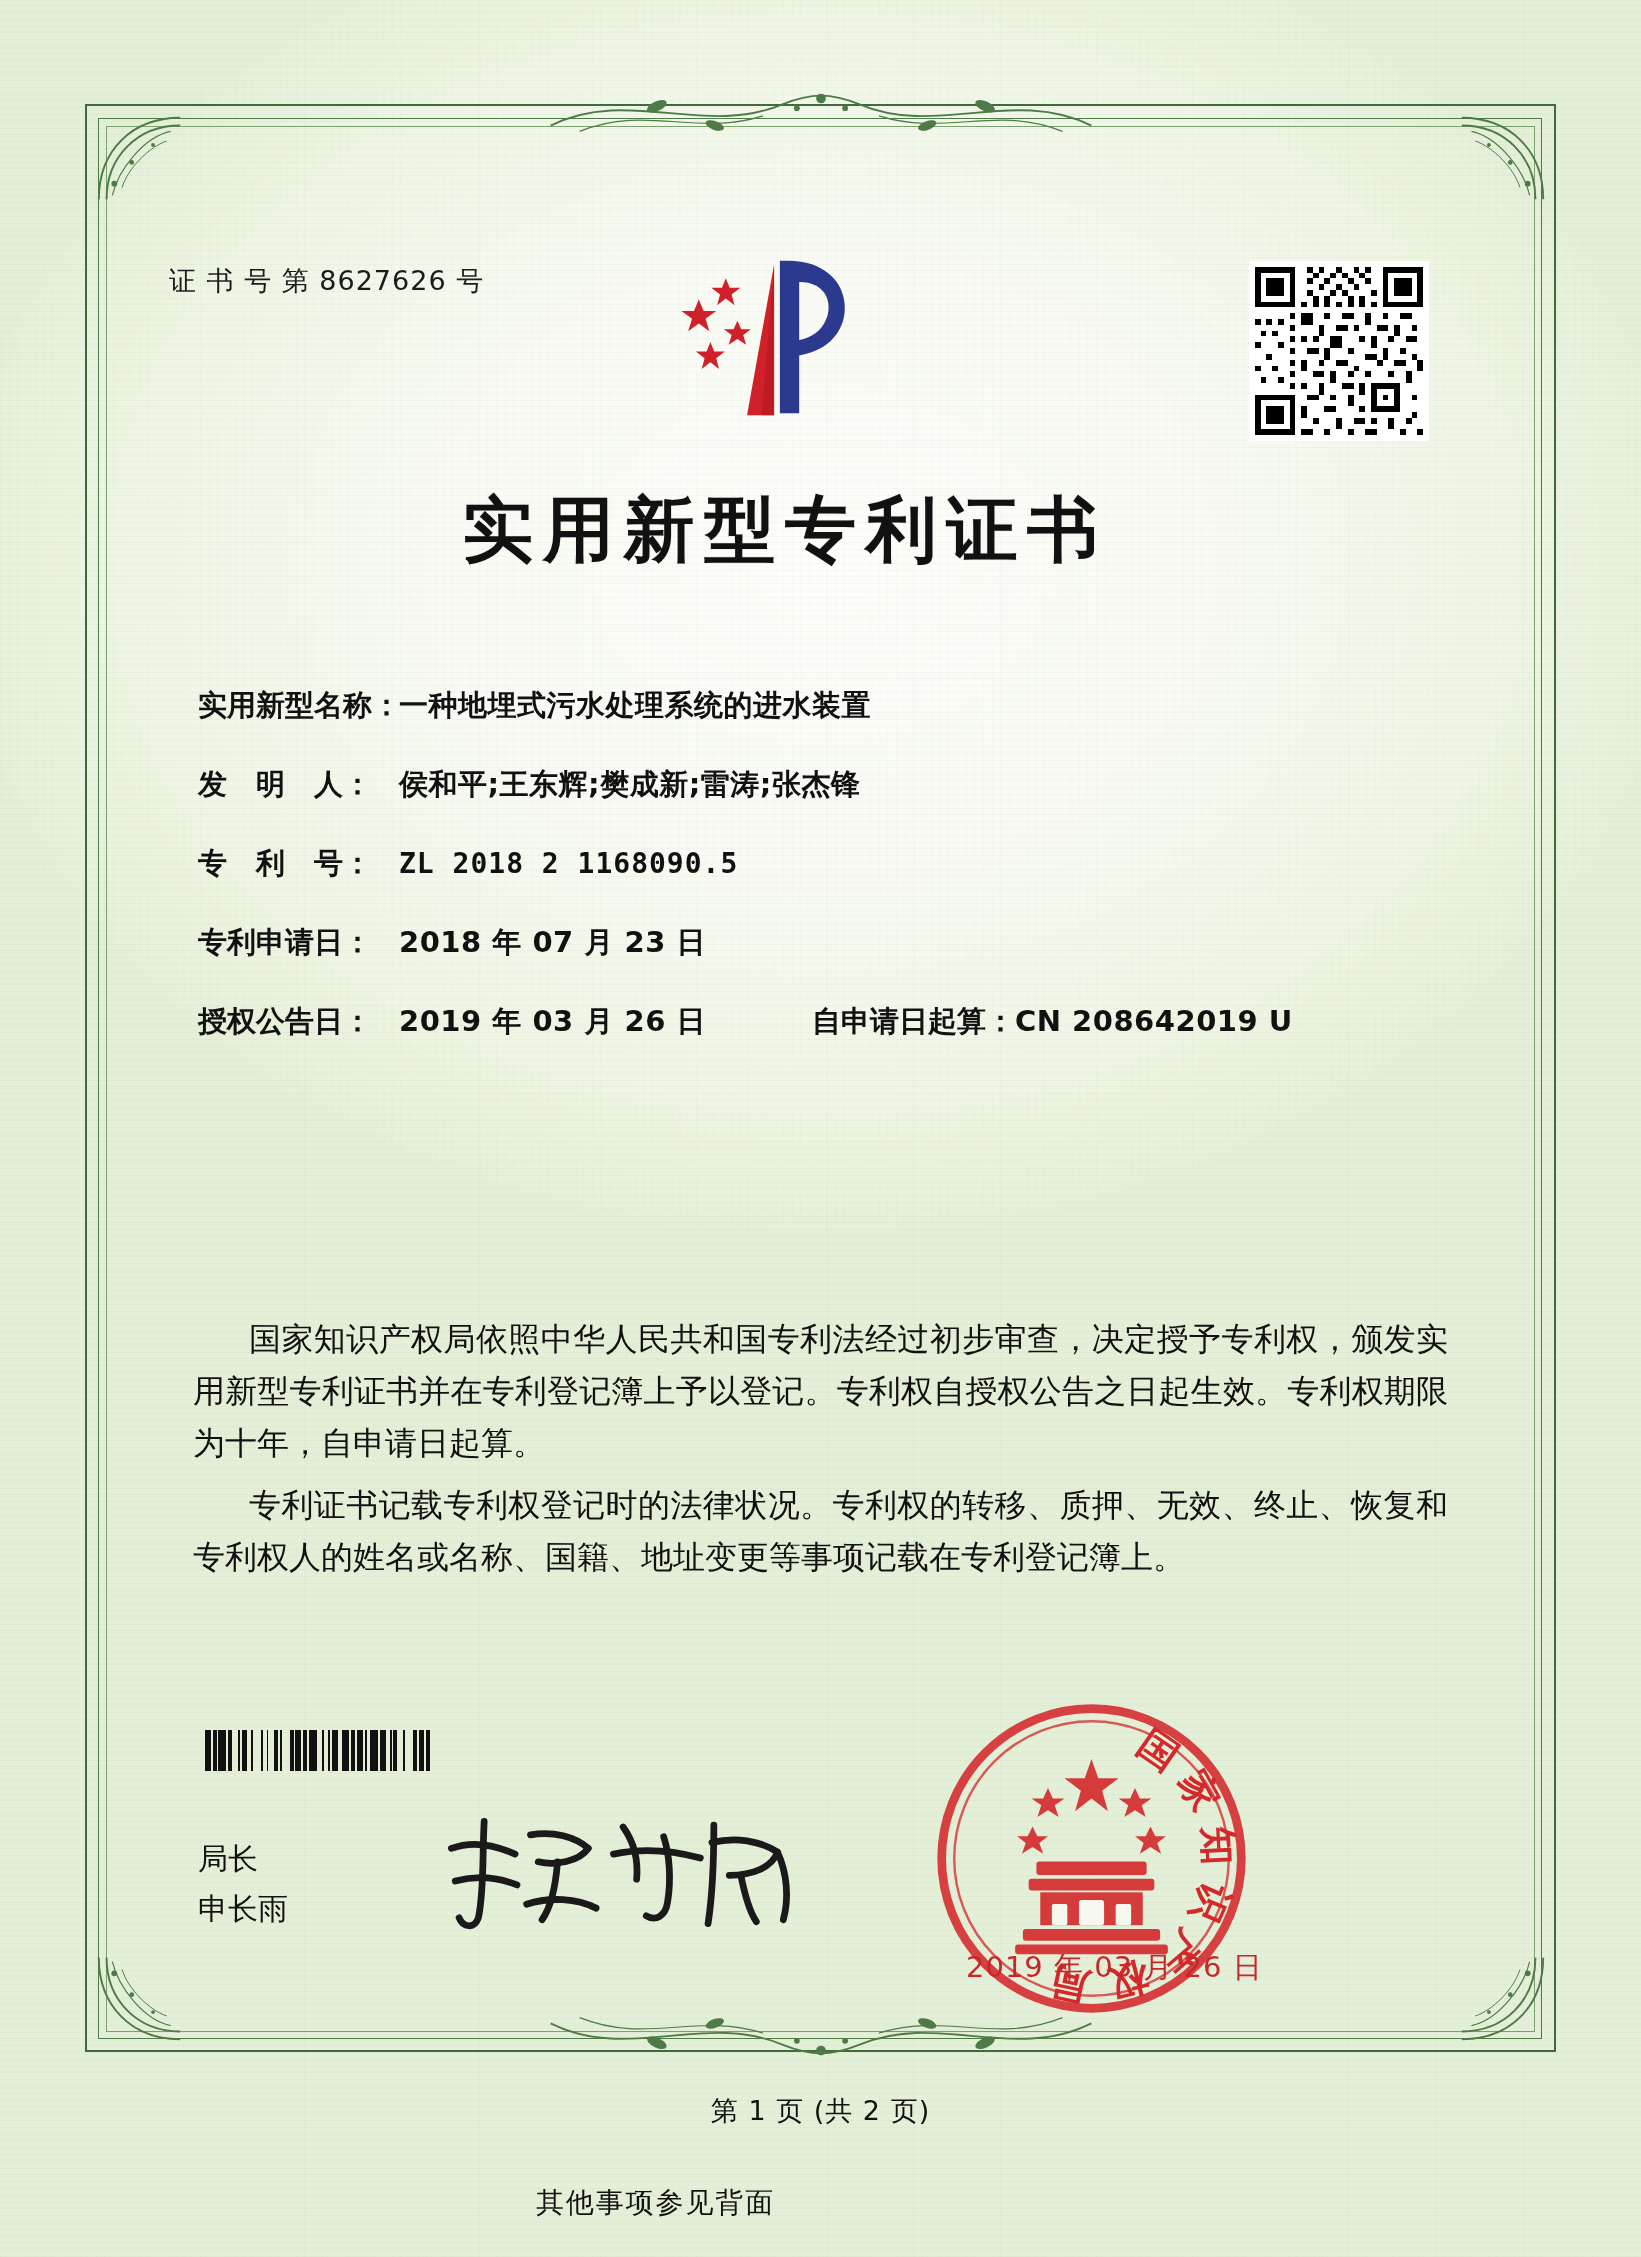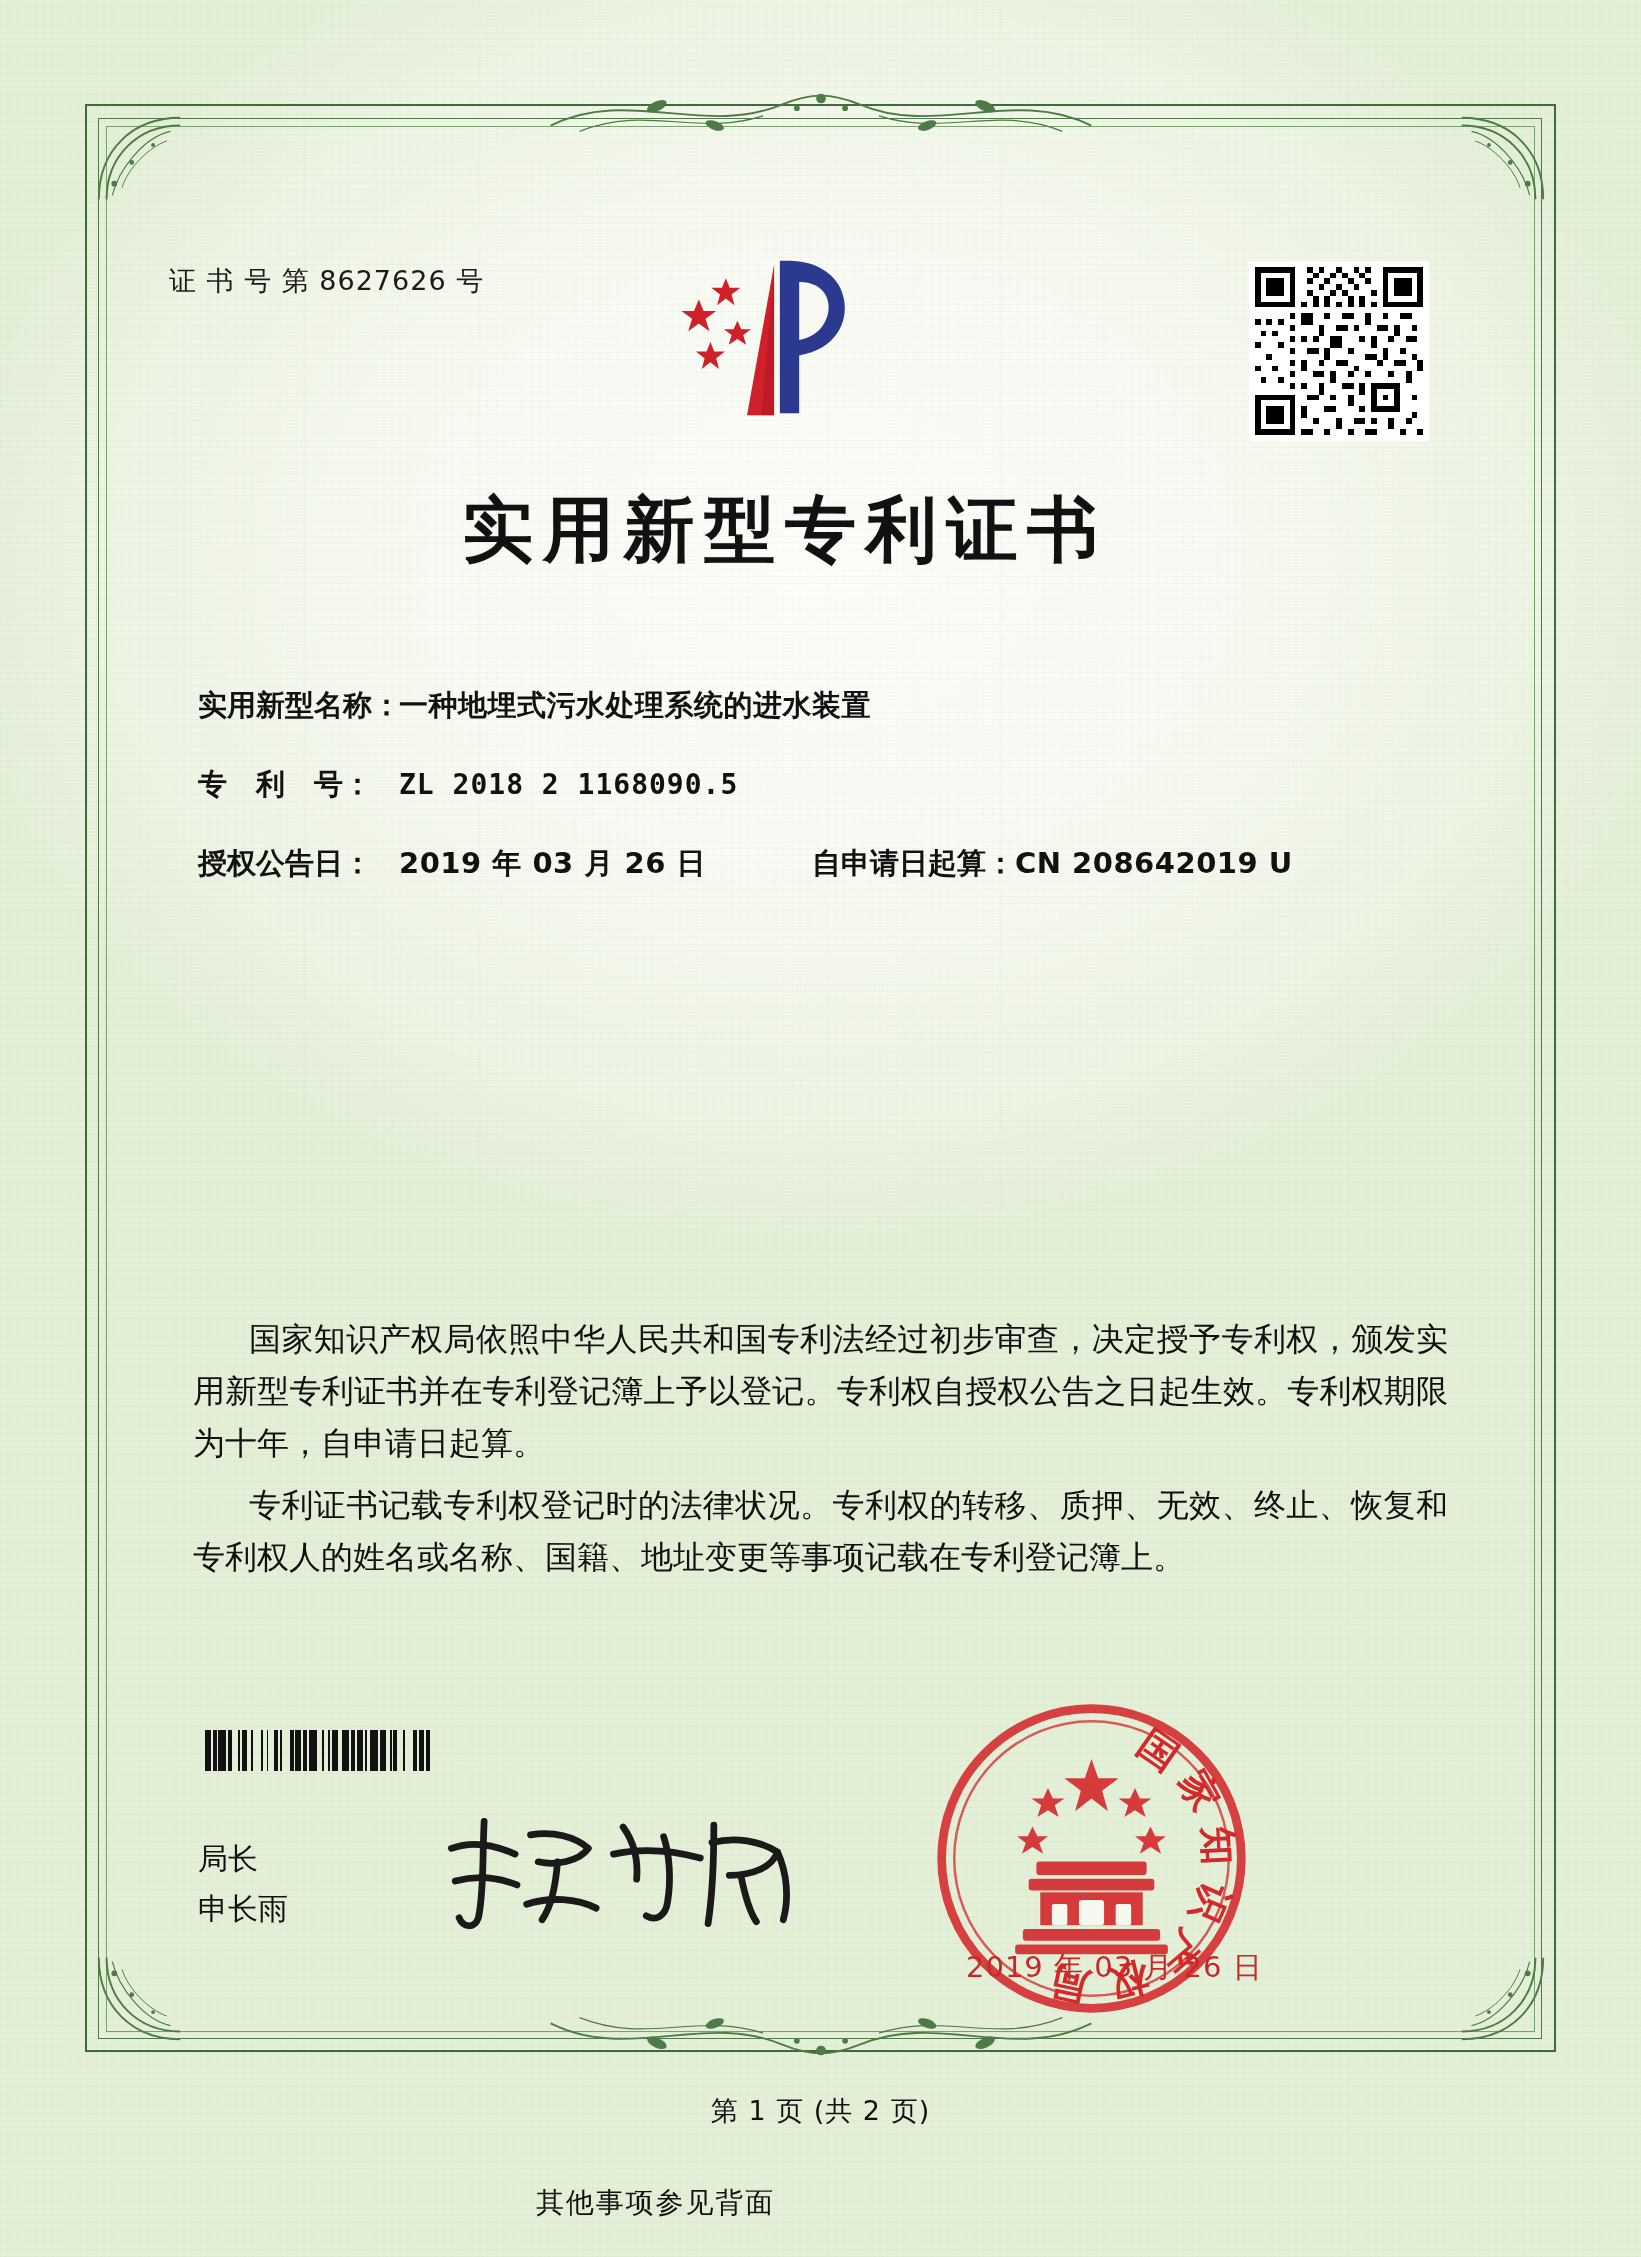--- a/index.html
+++ b/index.html
@@ -563,22 +563,30 @@
   </div>
 
   <div class="title">实用新型专利证书</div>
 
   <div class="fields">
     <div class="field-row">
       <span class="field-label">实用新型名称：</span>
       <span class="field-value">一种地埋式污水处理系统的进水装置</span>
     </div>
     <div class="field-row">
+      <span class="field-label">发　明　人：</span>
+      <span class="field-value">侯和平;王东辉;樊成新;雷涛;张杰锋</span>
+    </div>
+    <div class="field-row">
       <span class="field-label">专　利　号：</span>
       <span class="field-value mono">ZL 2018 2 1168090.5</span>
+    </div>
+    <div class="field-row">
+      <span class="field-label">专利申请日：</span>
+      <span class="field-value">2018 年 07 月 23 日</span>
     </div>
     <div class="field-row double">
       <span class="field-label">授权公告日：</span>
       <span class="field-value">2019 年 03 月 26 日</span>
       <span class="second-label">自申请日起算：</span>
       <span class="field-value">CN 208642019 U</span>
     </div>
   </div>
 
   <div class="paragraphs">

